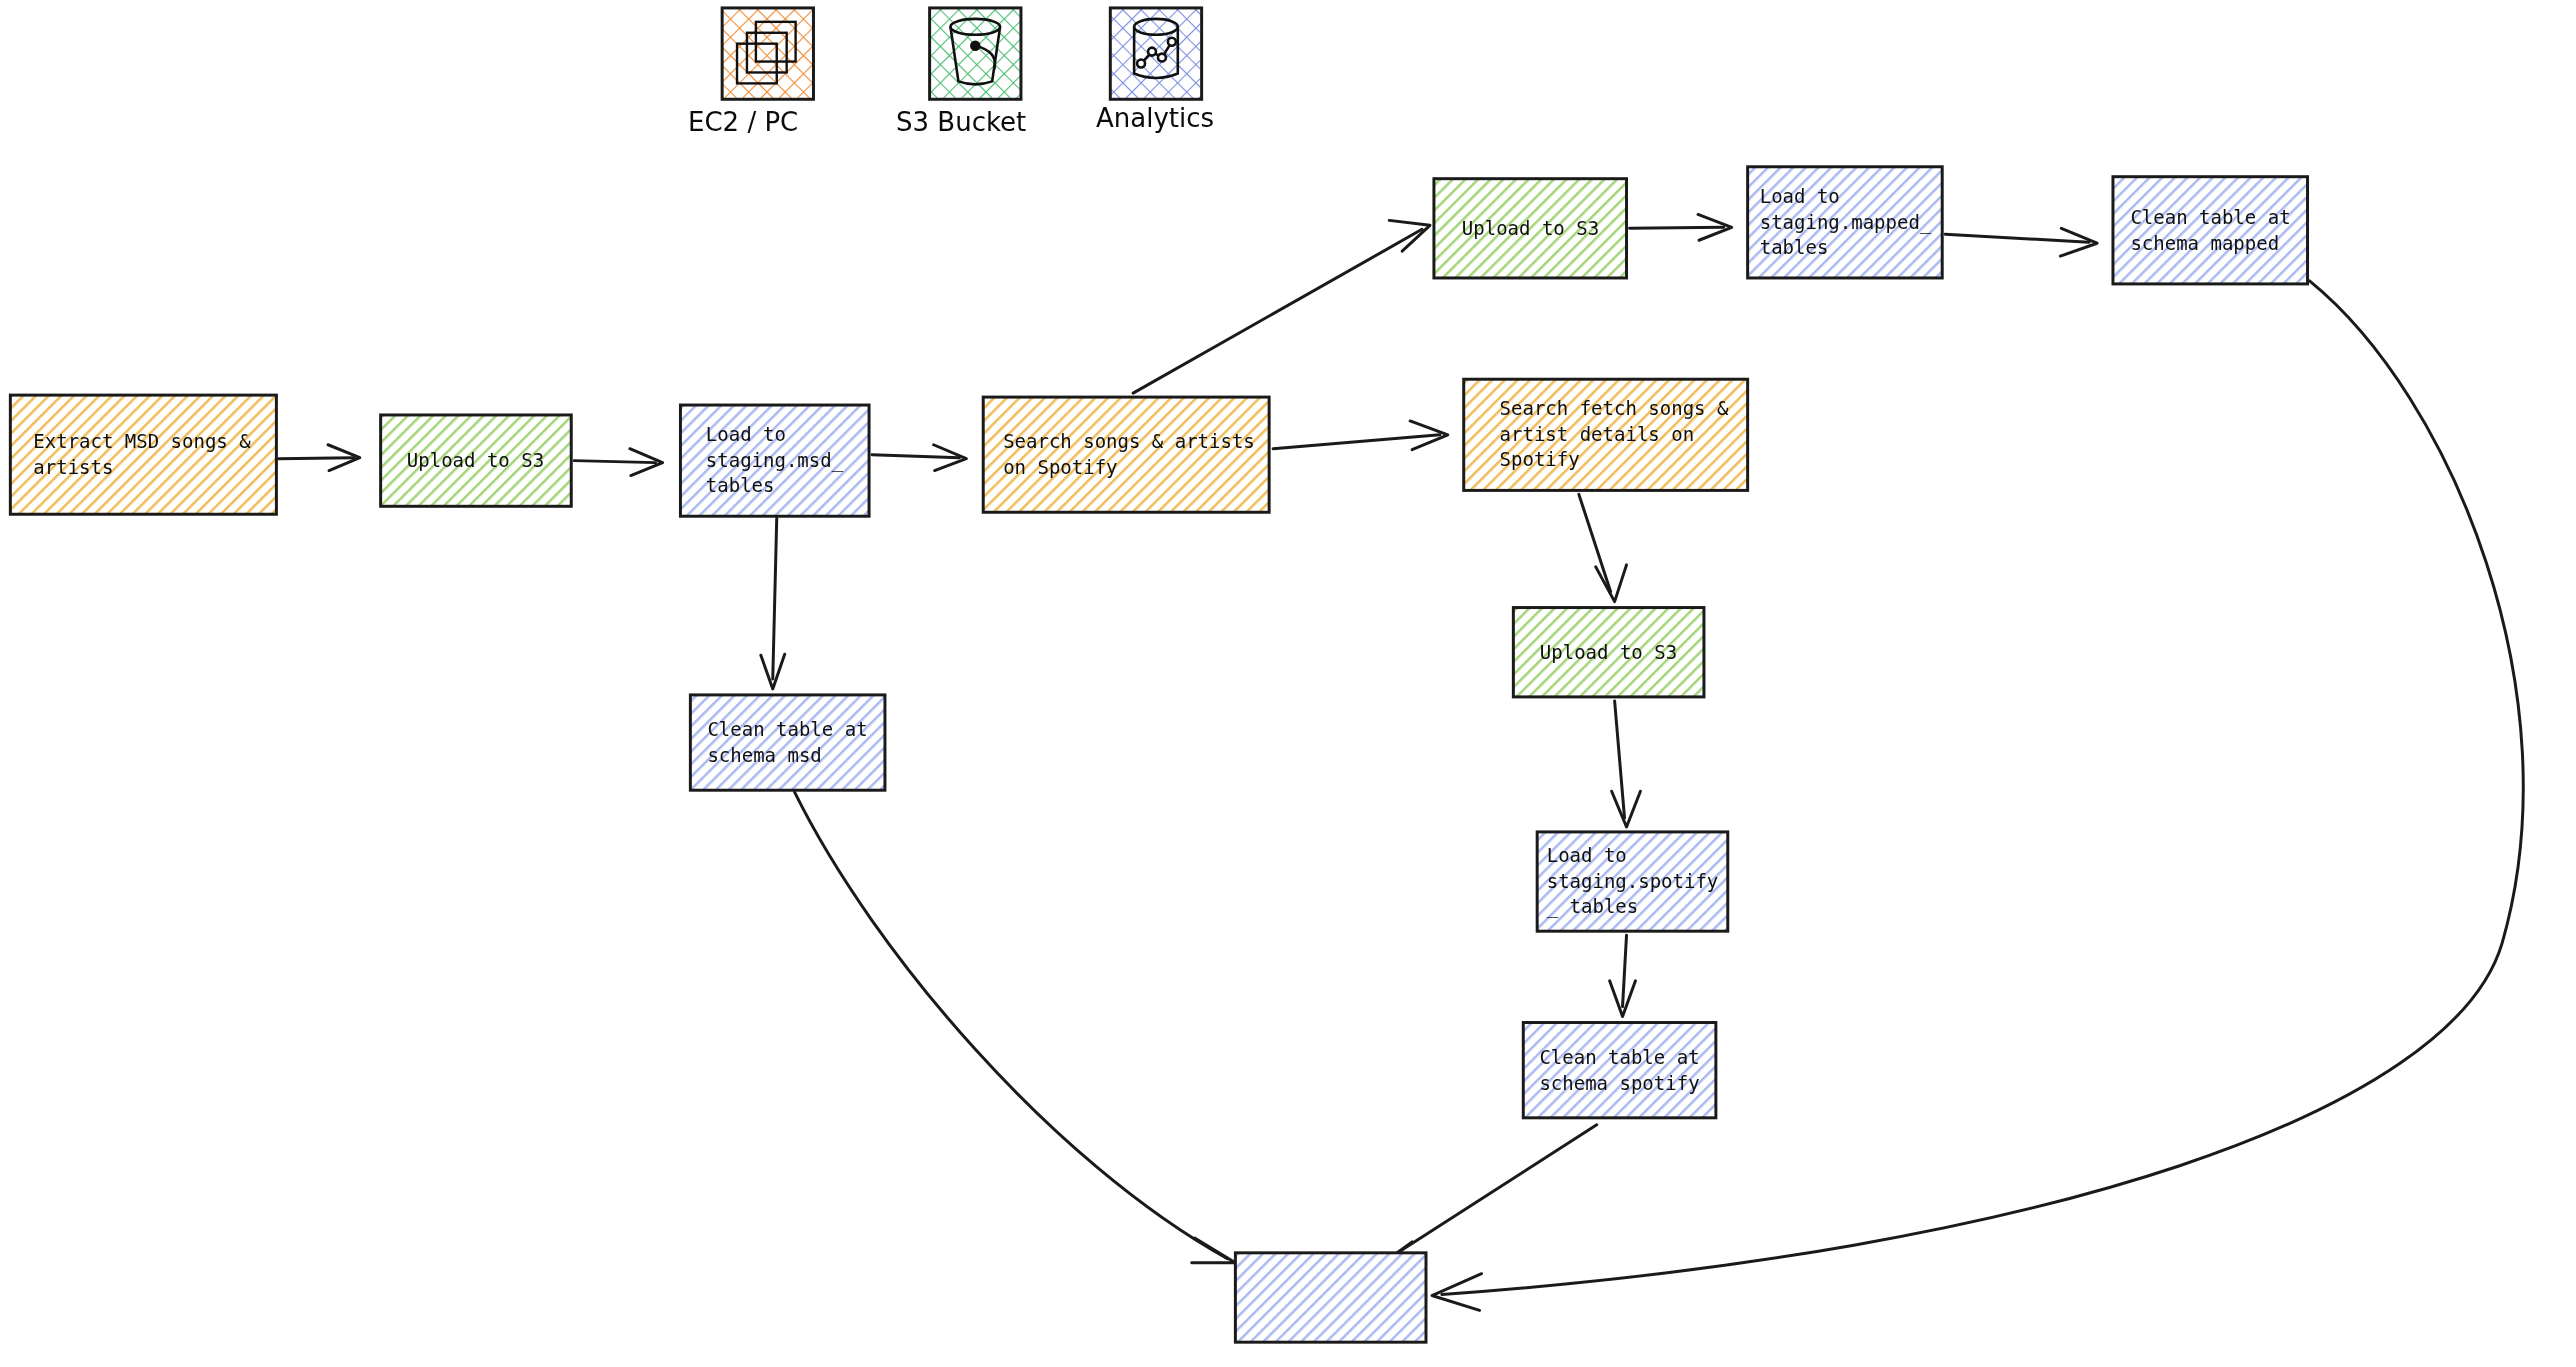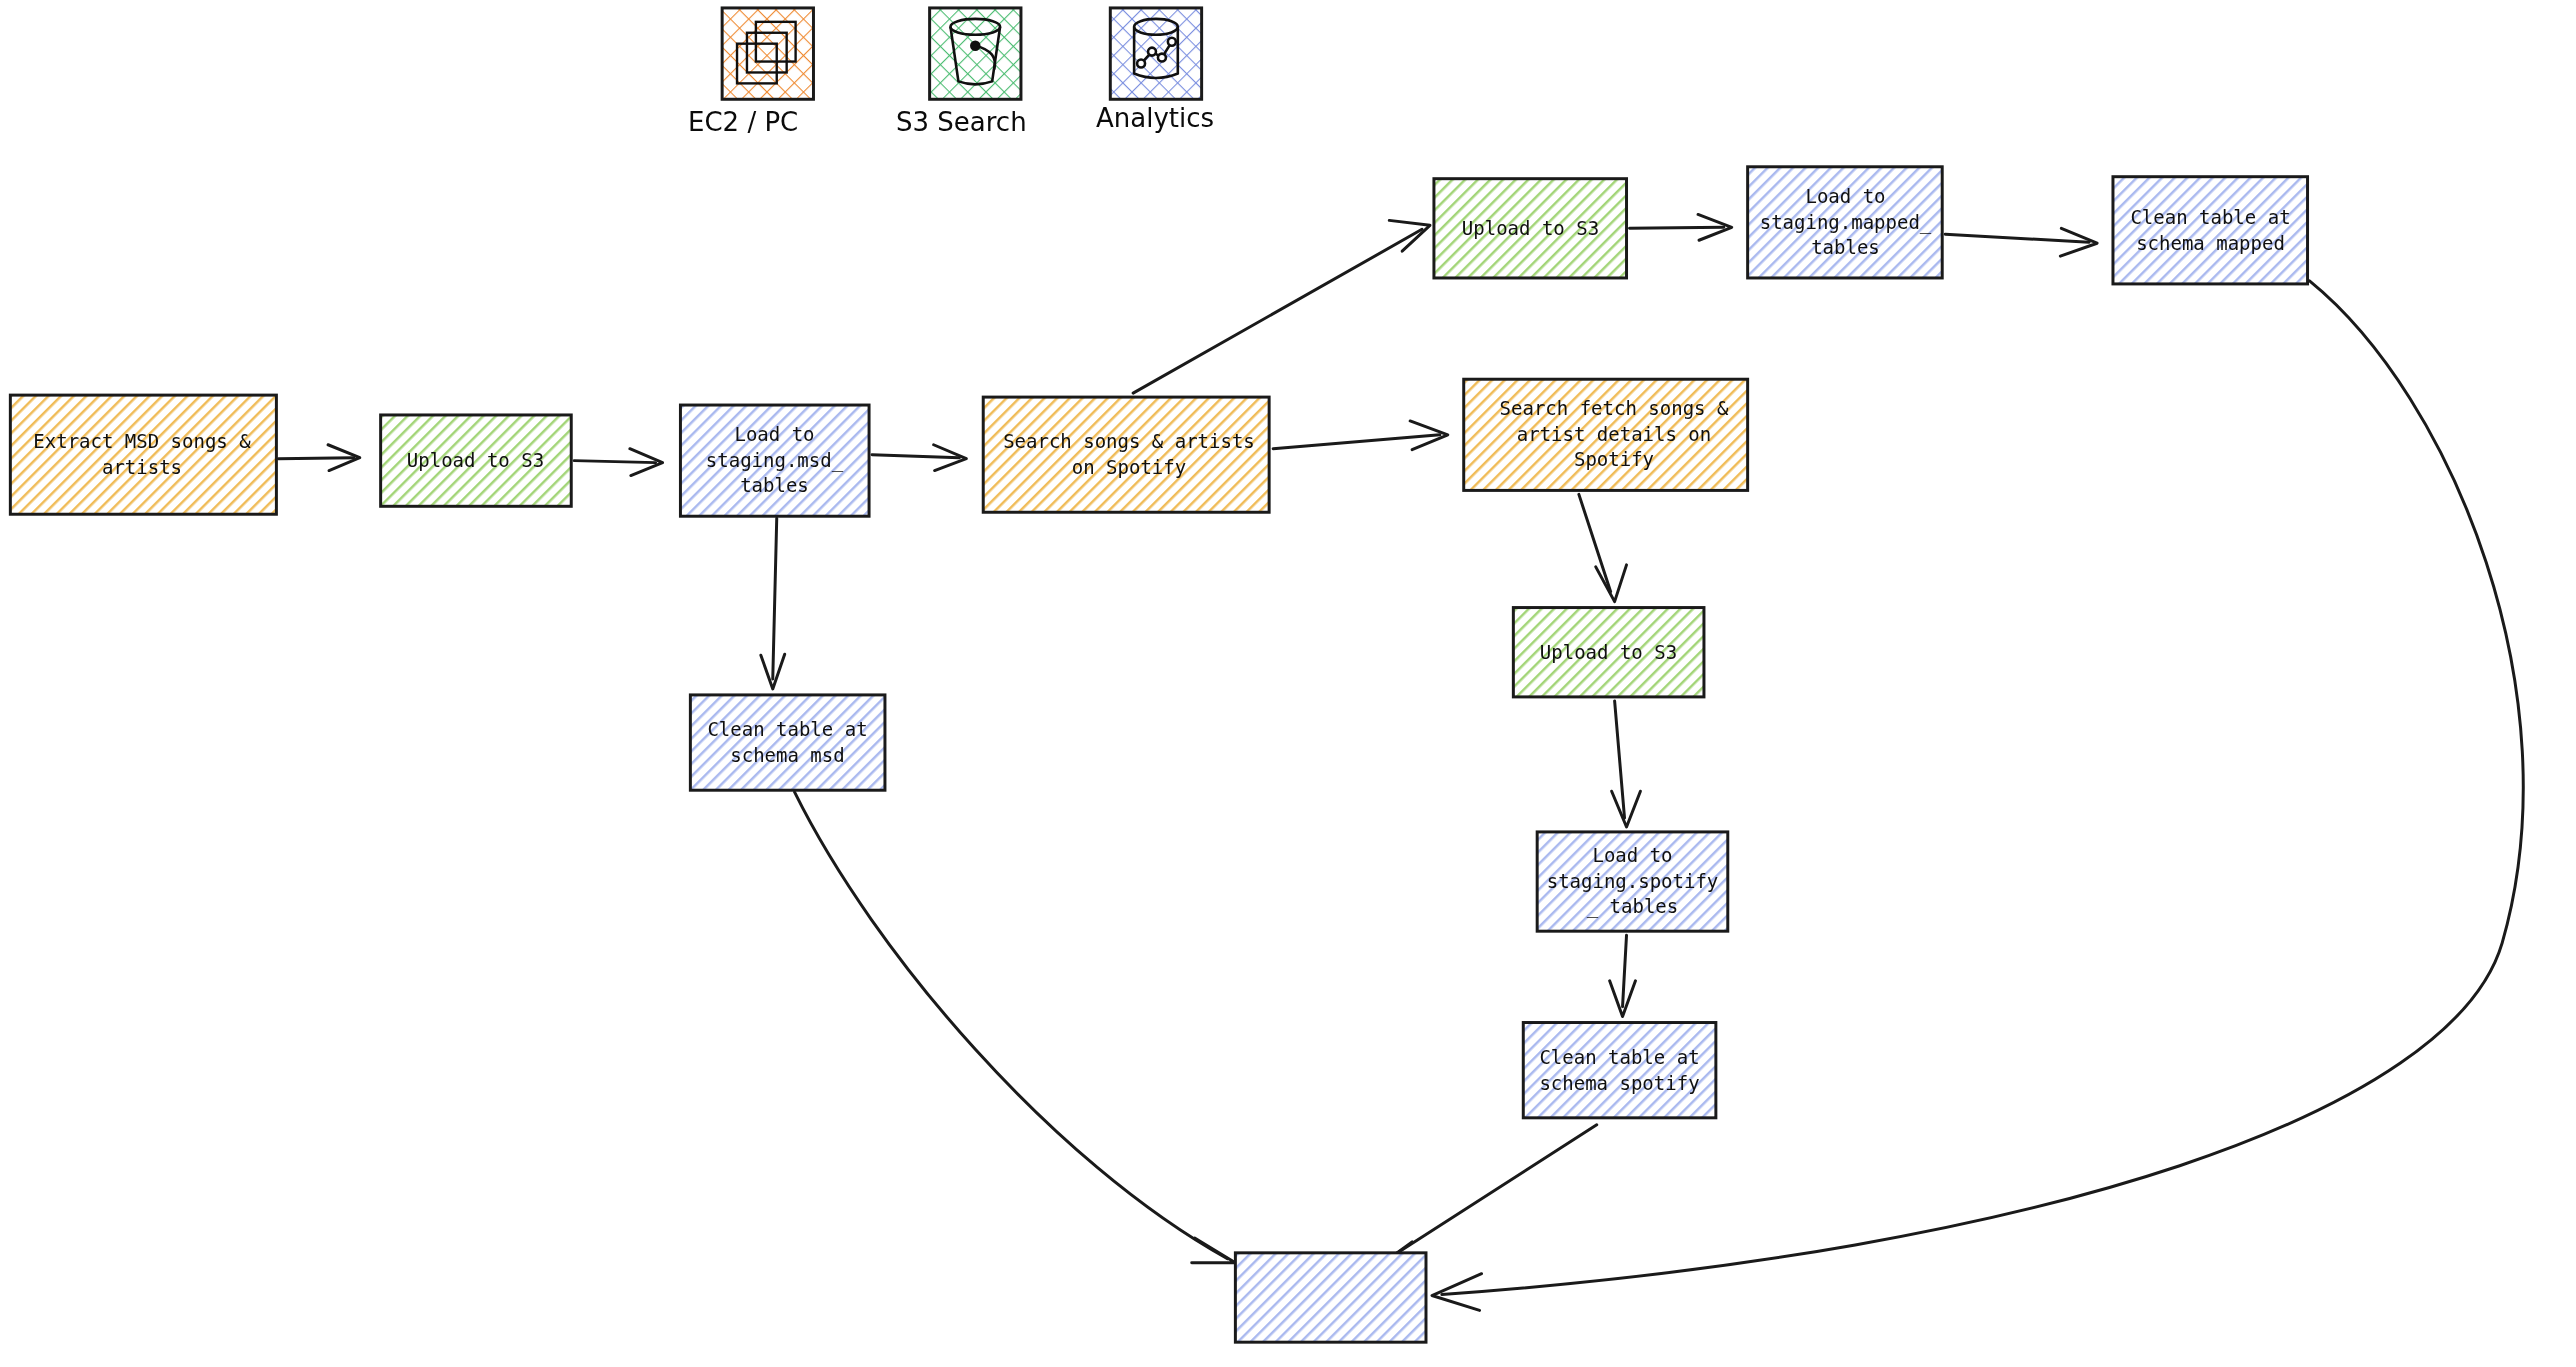--- a/index.html
+++ b/index.html
@@ -25,21 +25,21 @@
     overflow: visible;
   }
   #edges { z-index: 1; }
   #nodes { z-index: 2; }
 
   .node-label {
     position: absolute;
     display: flex;
     align-items: center;
     justify-content: center;
-    text-align: center;
+    text-align: left;
     font-family: "DejaVu Sans Mono", monospace;
     font-size: 19px;
     line-height: 1.35;
     color: #101010;
     letter-spacing: 0px;
     white-space: pre-line;
     pointer-events: none;
     z-index: 3;
   }
   .legend-label {
@@ -230,17 +230,17 @@
   <div class="node-label" style="left:690px;top:695px;width:195px;height:95px;">Clean table at
 schema msd</div>
   <div class="node-label" style="left:1513px;top:608px;width:191px;height:89px;">Upload to S3</div>
   <div class="node-label" style="left:1537px;top:832px;width:191px;height:99px;">Load to
 staging.spotify
 _ tables</div>
   <div class="node-label" style="left:1523px;top:1023px;width:193px;height:95px;">Clean table at
 schema spotify</div>
 
   <div class="legend-label" style="left:688px;top:107px;width:159px;">EC2 / PC</div>
-  <div class="legend-label" style="left:896px;top:107px;width:159px;">S3 Search</div>
+  <div class="legend-label" style="left:896px;top:107px;width:159px;">S3 Bucket</div>
   <div class="legend-label" style="left:1096px;top:103px;width:159px;">Analytics</div>
 
 </div>
 
 
 </body></html>

